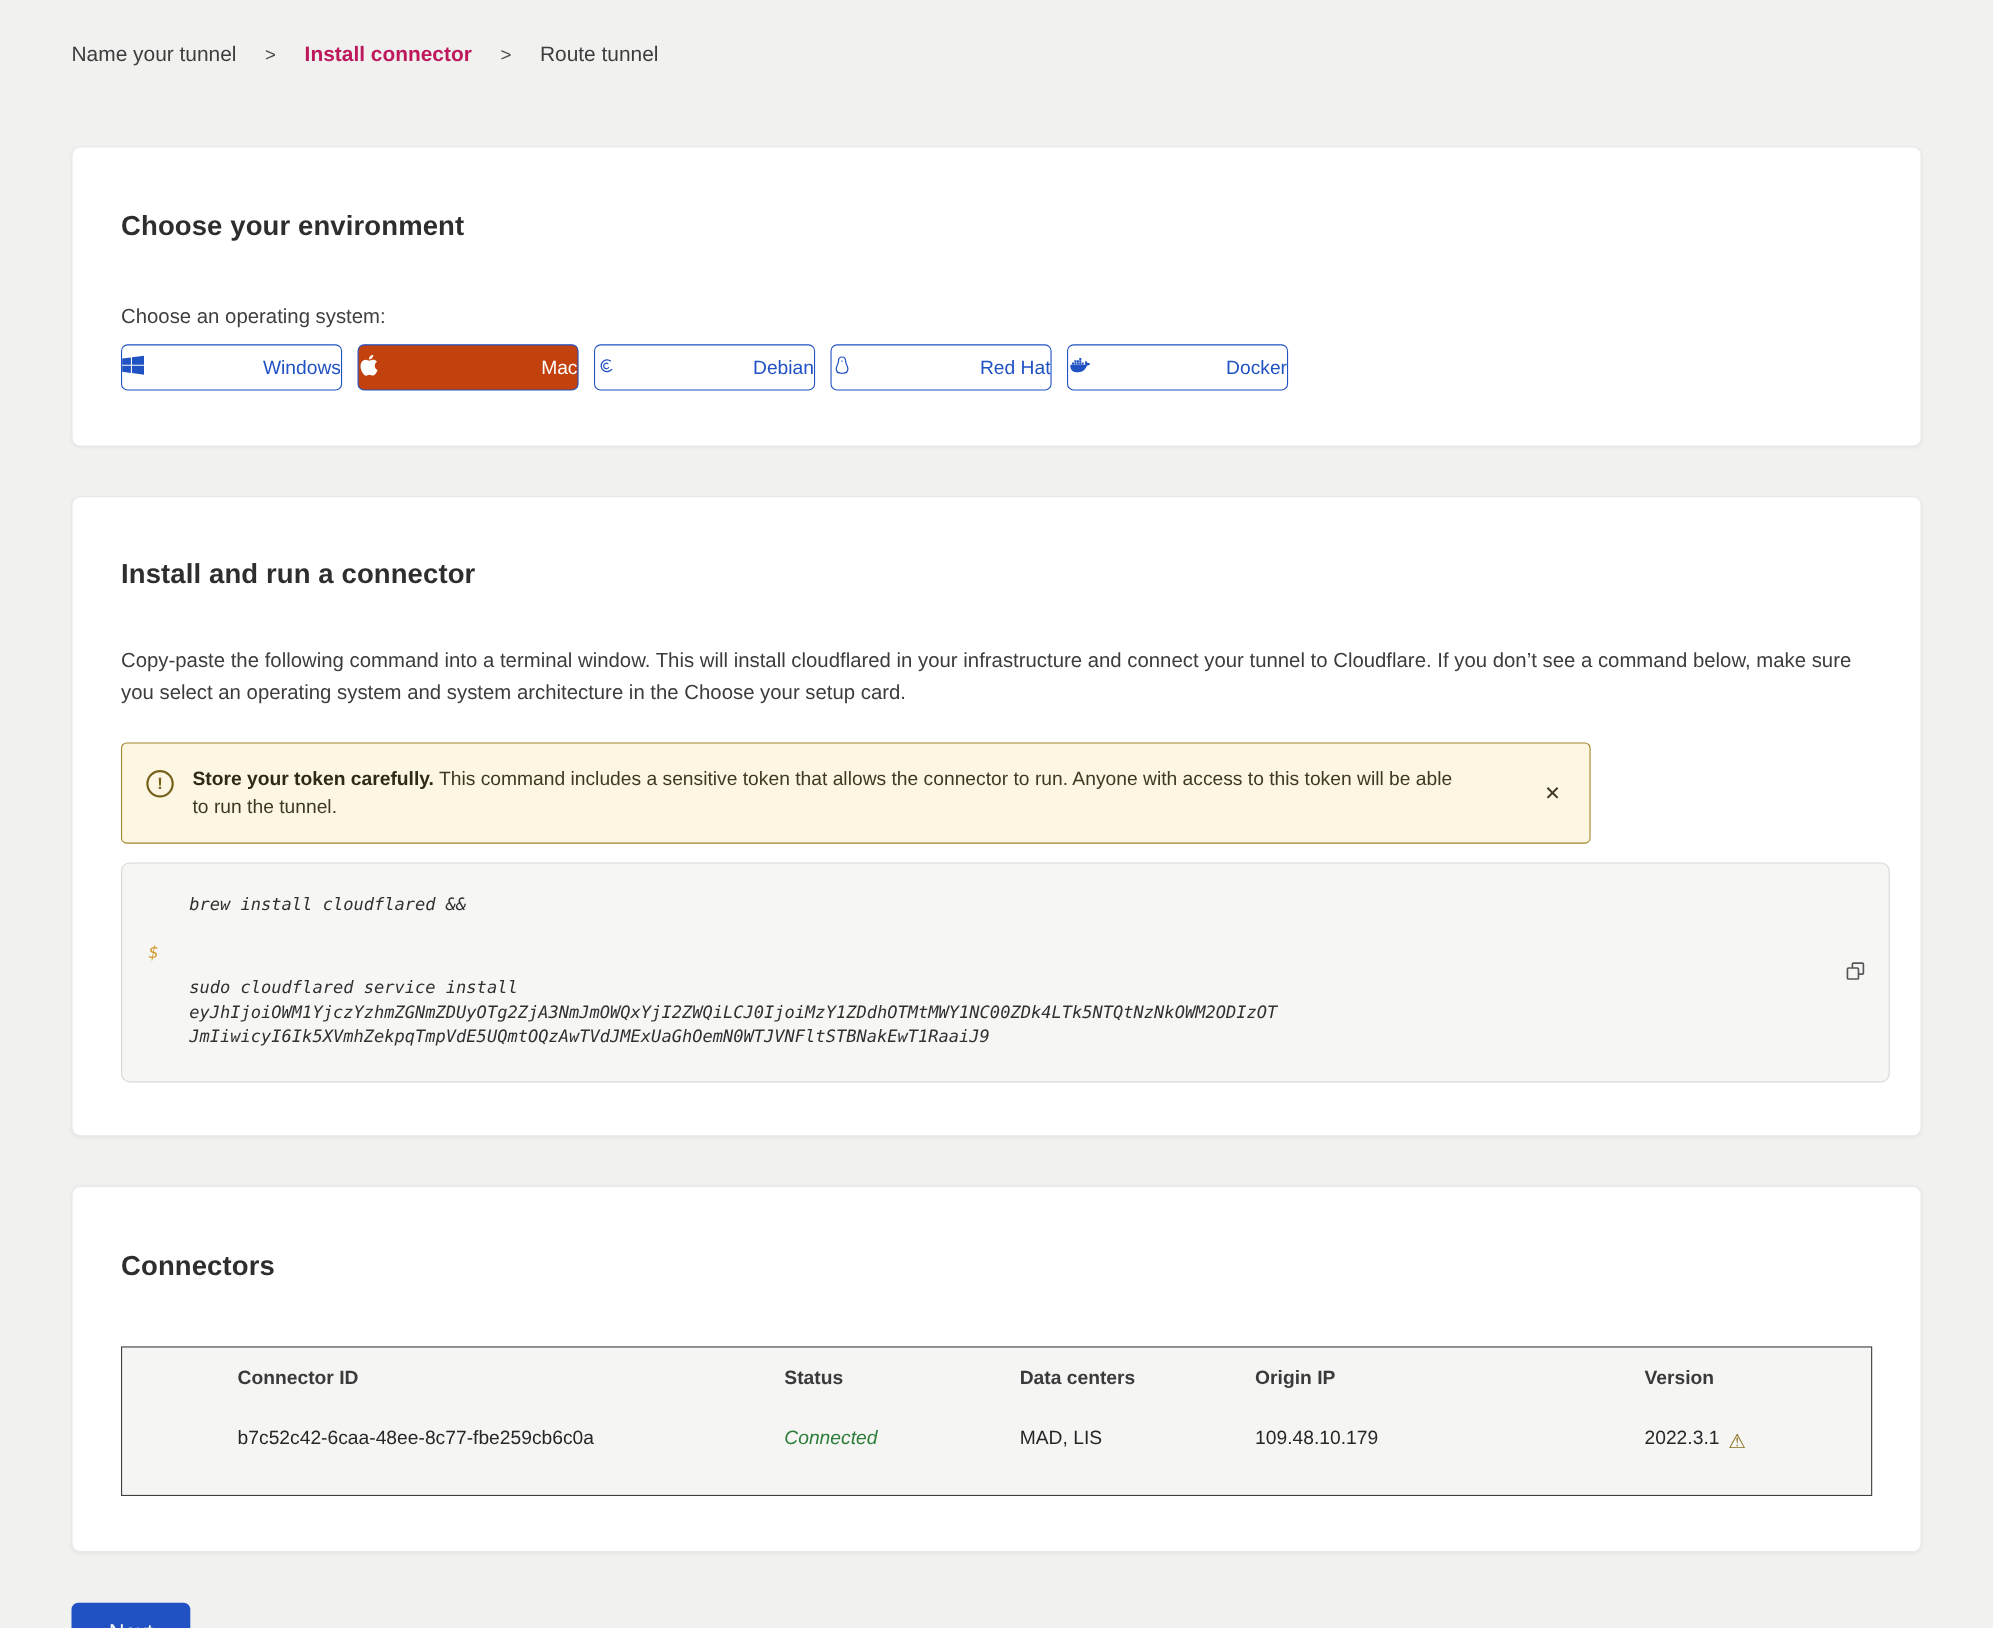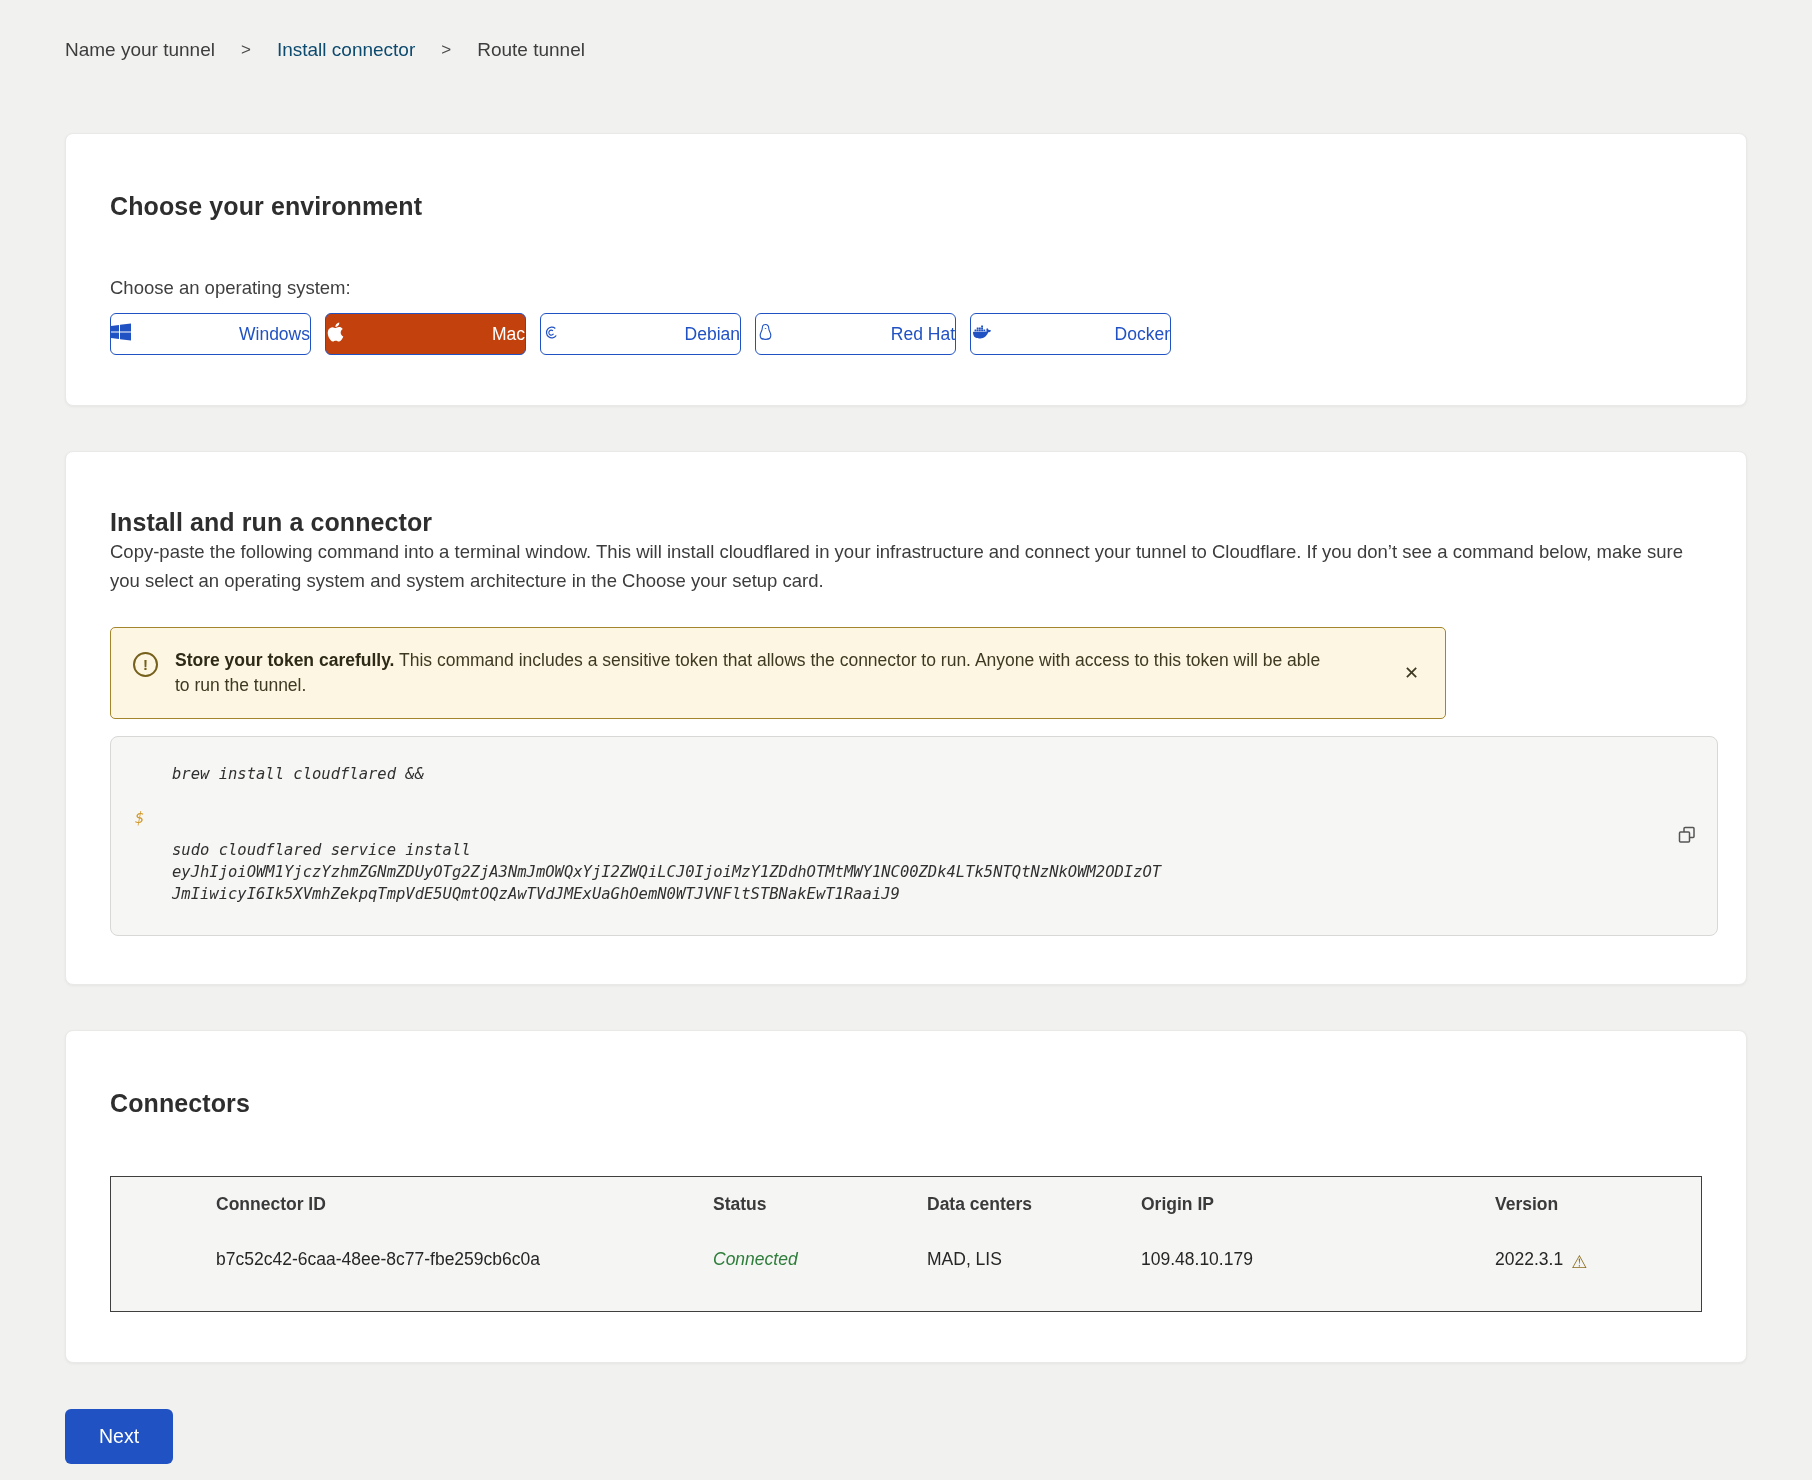--- a/index.html
+++ b/index.html
@@ -8,21 +8,21 @@
     height:1480px;
     background:#f1f1f0;
     font-family:"Liberation Sans", sans-serif;
     color:#363636;
   }
   .page { padding:38px 65px 0 65px; }
 
   
   .breadcrumb { display:flex; align-items:center; gap:26px; font-size:19px; color:#3d3d3d; line-height:24px; }
   .breadcrumb .crumb { cursor:default; }
-  .breadcrumb .crumb.active { font-weight:normal; color:#0c4a6e; }
+  .breadcrumb .crumb.active { font-weight:bold; color:#be185d; }
   .breadcrumb .sep { color:#4a4a4a; font-size:17px; }
 
   
   .card {
     background:#ffffff;
     border:1px solid #e9e9e8;
     border-radius:8px;
     box-shadow:0 1px 3px rgba(0,0,0,0.05);
     padding:56px 44px 48px 44px;
   }
@@ -39,21 +39,21 @@
     display:inline-flex; align-items:center; justify-content:space-between; gap:11px;
     border:1px solid #2152c3; border-radius:6px;
     background:#ffffff; color:#2152c3;
     font-family:"Liberation Sans", sans-serif;
     font-size:17.5px; cursor:pointer;
   }
   .os-btn.selected { background:#c2410c; color:#ffffff; }
   .os-btn svg { flex:0 0 auto; }
 
   
-  .desc { font-size:18.5px; line-height:29px; color:#3c3c3c; max-width:1600px; }
+  .desc { margin-top:48px; font-size:18.5px; line-height:29px; color:#3c3c3c; max-width:1600px; }
 
   .warn-banner {
     margin-top:32px; width:1336px;
     background:#fdf6e2; border:1px solid #a3862c; border-radius:5px;
     padding:20px 22px 20px 22px;
     display:flex; align-items:flex-start; gap:17px;
     color:#3e3a22;
   }
   .warn-circle {
     margin-top:4px;

